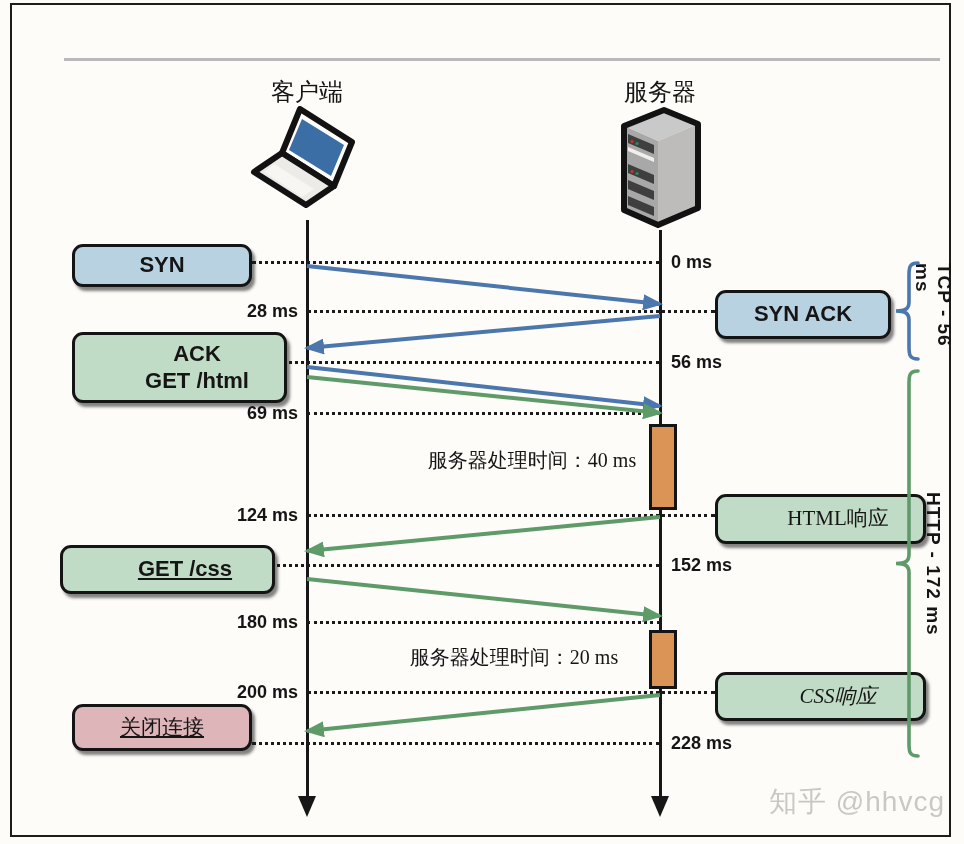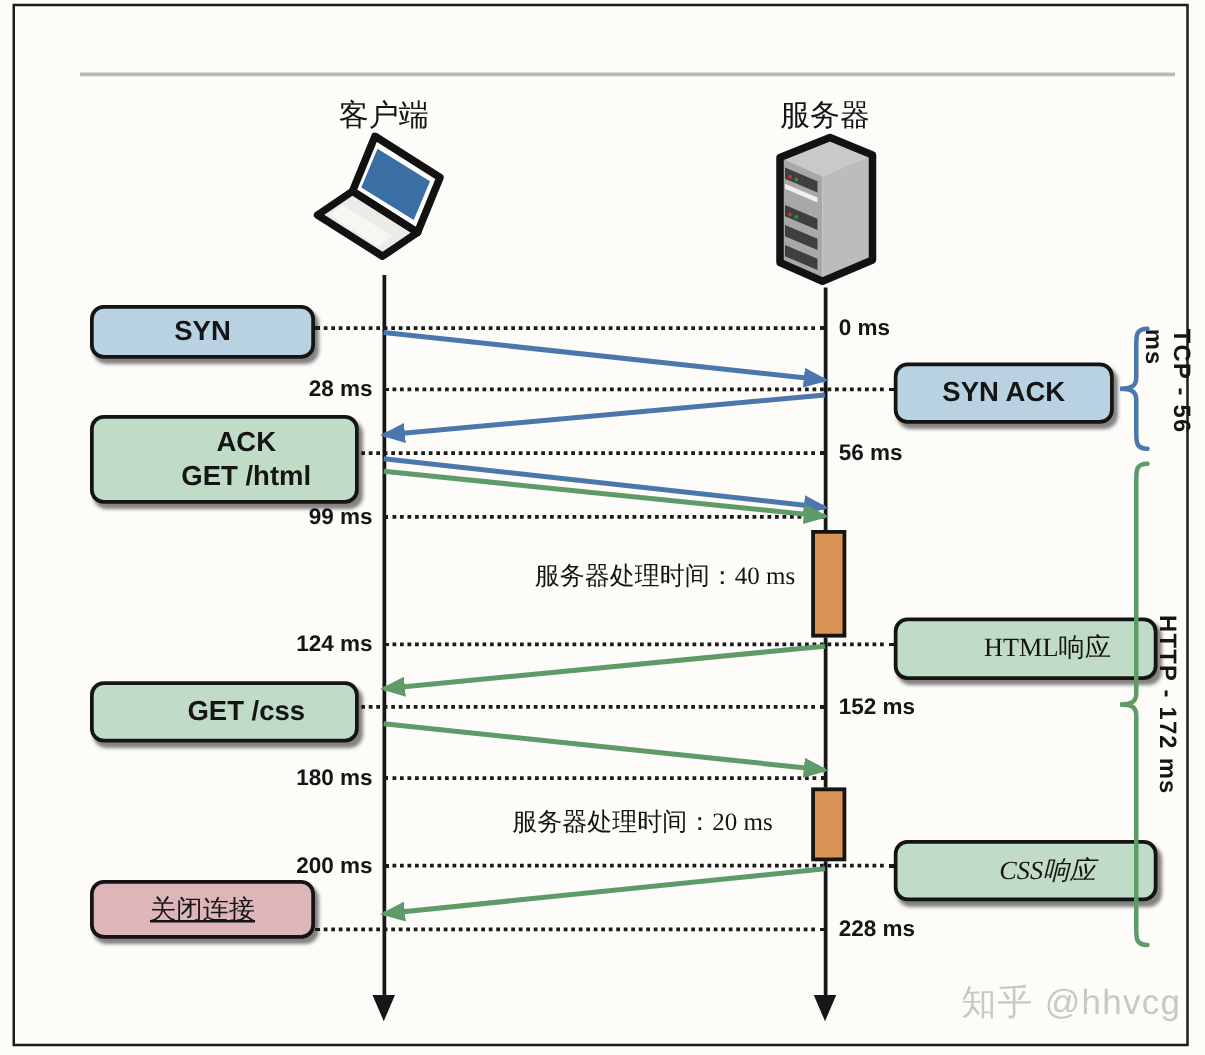--- a/index.html
+++ b/index.html
@@ -78,41 +78,41 @@
   <div class="line-arrow" style="left:651px;top:796px;"></div>
 
   <div id="marks-layer">
       <div class="dotline" style="left: 252px; top: 261px; width: 408px;"></div>
       <div class="timelabel right" style="left: 671px; top: 251px;">0 ms</div>
       <div class="dotline" style="left: 307px; top: 310px; width: 408px;"></div>
       <div class="timelabel left" style="left: 218px; top: 300px;">28 ms</div>
       <div class="dotline" style="left: 252px; top: 361px; width: 408px;"></div>
       <div class="timelabel right" style="left: 671px; top: 351px;">56 ms</div>
       <div class="dotline" style="left: 307px; top: 412px; width: 353px;"></div>
-      <div class="timelabel left" style="left: 218px; top: 402px;">99 ms</div>
+      <div class="timelabel left" style="left: 218px; top: 402px;">69 ms</div>
       <div class="dotline" style="left: 307px; top: 514px; width: 408px;"></div>
       <div class="timelabel left" style="left: 218px; top: 504px;">124 ms</div>
       <div class="dotline" style="left: 252px; top: 564px; width: 408px;"></div>
       <div class="timelabel right" style="left: 671px; top: 554px;">152 ms</div>
       <div class="dotline" style="left: 307px; top: 621px; width: 353px;"></div>
       <div class="timelabel left" style="left: 218px; top: 611px;">180 ms</div>
       <div class="dotline" style="left: 307px; top: 691px; width: 408px;"></div>
       <div class="timelabel left" style="left: 218px; top: 681px;">200 ms</div>
       <div class="dotline" style="left: 252px; top: 742px; width: 408px;"></div>
       <div class="timelabel right" style="left: 671px; top: 732px;">228 ms</div>
     </div>
   <div id="boxes-layer">
       <div class="msg-box blue" style="left: 72px; top: 244px; width: 174px; height: 37px;">
         <span class="latin">SYN</span>
       </div>
       <div class="msg-box green" style="left: 72px; top: 332px; width: 174px; height: 65px;">
         <span class="latin">ACK</span>
         <span class="latin">GET /html</span>
       </div>
-      <div class="msg-box green" style="left: 72px; top: 545px; width: 174px; height: 43px;">
+      <div class="msg-box green" style="left: 60px; top: 545px; width: 174px; height: 43px; text-decoration: underline;">
         <span class="latin">GET /css</span>
       </div>
       <div class="msg-box pink" style="left: 72px; top: 704px; width: 174px; height: 41px; text-decoration: underline;">
         <span class="cjk">关闭连接</span>
       </div>
       <div class="msg-box blue" style="left: 715px; top: 290px; width: 170px; height: 43px;">
         <span class="latin">SYN ACK</span>
       </div>
       <div class="msg-box green" style="left: 715px; top: 494px; width: 170px; height: 44px;">
         <span class="cjk">HTML响应</span>

